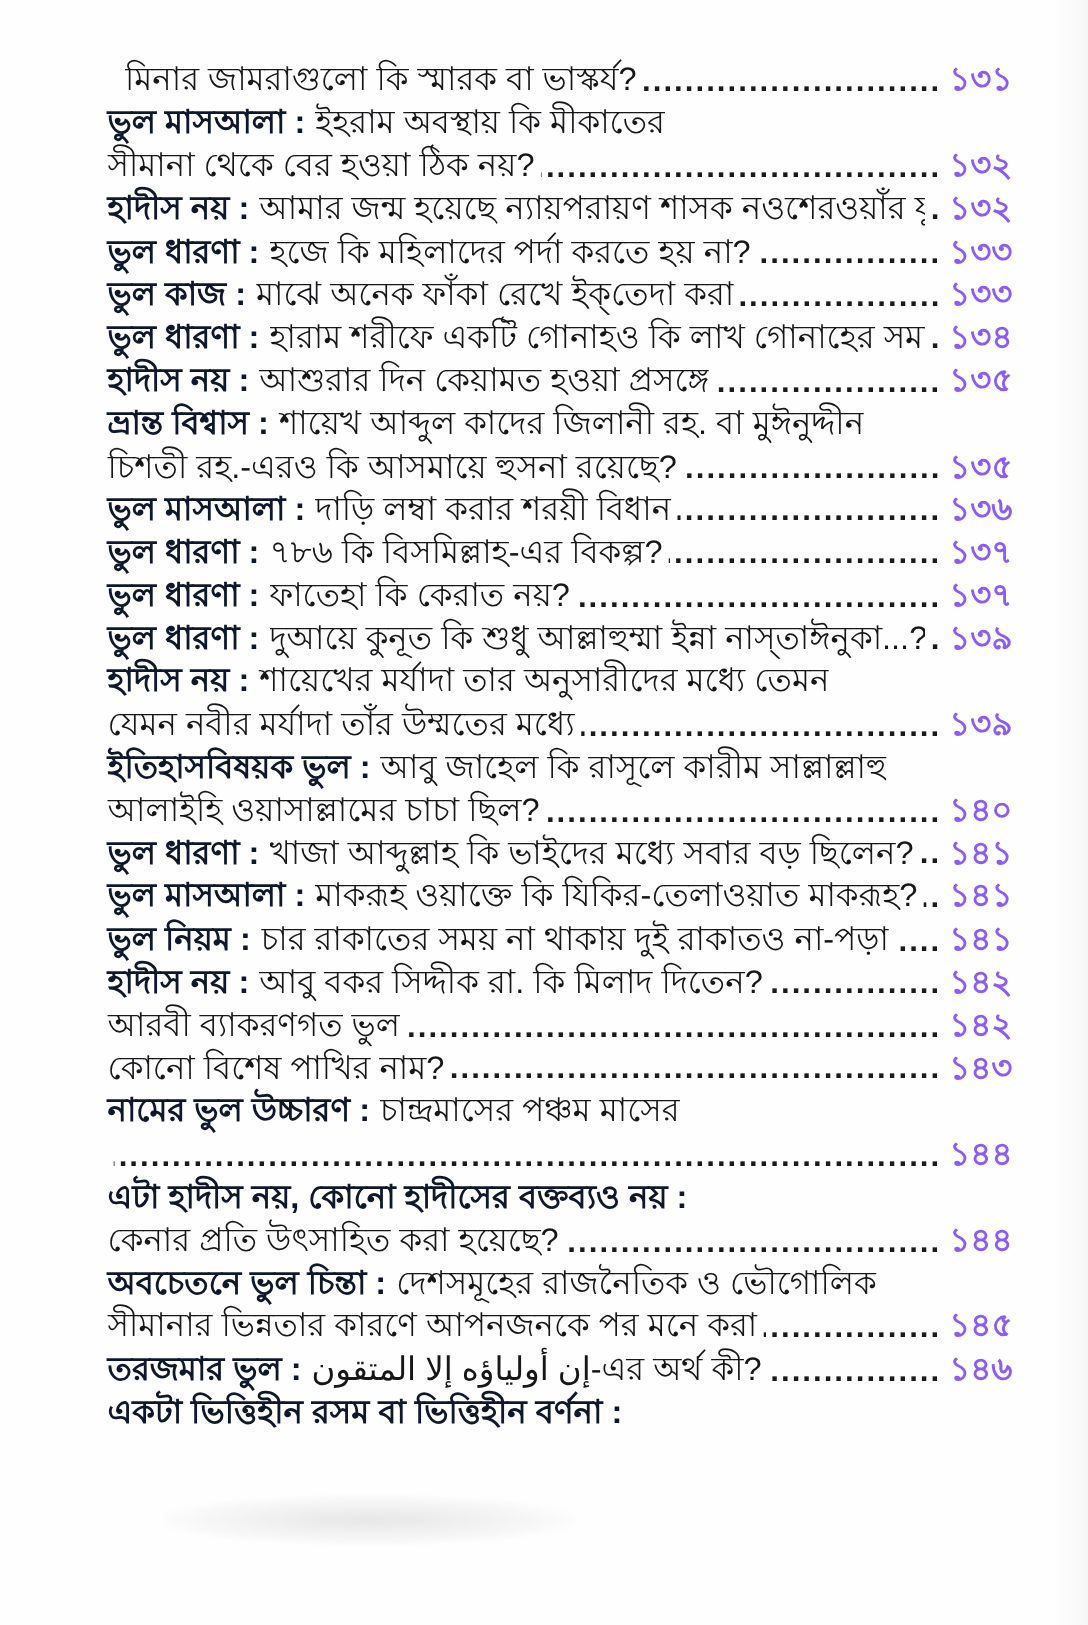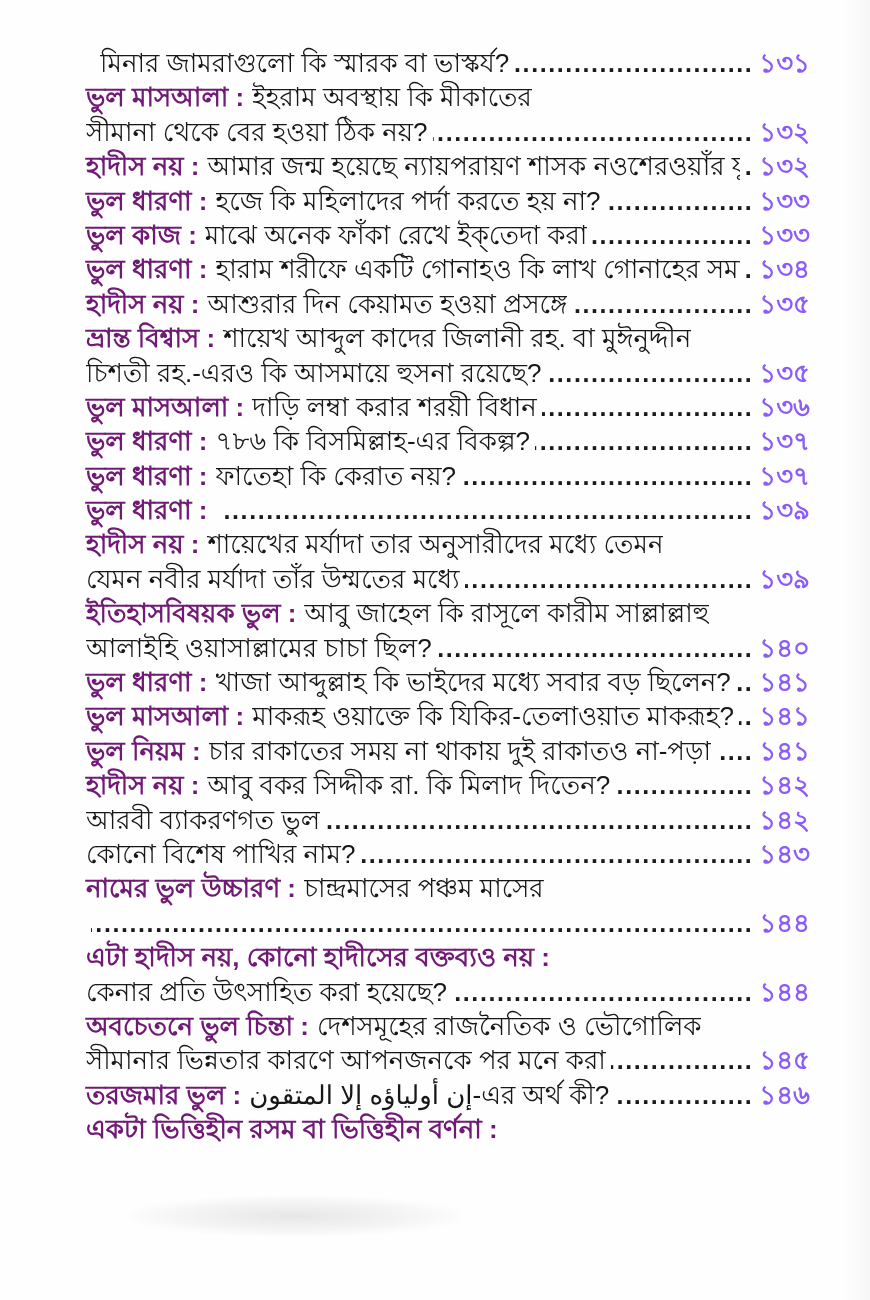--- a/index.html
+++ b/index.html
@@ -24,21 +24,21 @@
     align-items: baseline;
     height: 34.4px;
     font-size: 26px;
     line-height: 34.4px;
     color: #17171a;
     white-space: nowrap;
   }
   .row.indent { padding-left: 14px; }
   .prefix {
     font-weight: 700;
-    color: #701a75;
+    color: #0f172a;
     margin-right: 8px;
     flex: 0 0 auto;
   }
   .title { flex: 0 1 auto; overflow: hidden; }
   .leader {
     flex: 1 1 8px;
     min-width: 8px;
     overflow: hidden;
     margin-left: 5px;
     margin-right: 3px;
@@ -148,20 +148,21 @@
     <span class="pagenum">১৩৭</span>
   </div>
       <div class="row">
     <span class="prefix">ভুল ধারণা :</span>
     <span class="title">ফাতেহা কি কেরাত নয়?</span>
     <span class="leader"></span>
     <span class="pagenum">১৩৭</span>
   </div>
       <div class="row">
     <span class="prefix">ভুল ধারণা :</span>
+    <span class="title">দুআয়ে কুনূত কি শুধু আল্লাহুম্মা ইন্না নাস্‌তাঈনুকা...?</span>
     <span class="leader"></span>
     <span class="pagenum">১৩৯</span>
   </div>
       <div class="row">
     <span class="prefix">হাদীস নয় :</span>
     <span class="title">শায়েখের মর্যাদা তার অনুসারীদের মধ্যে তেমন</span>
 
   </div>
       <div class="row">
 

